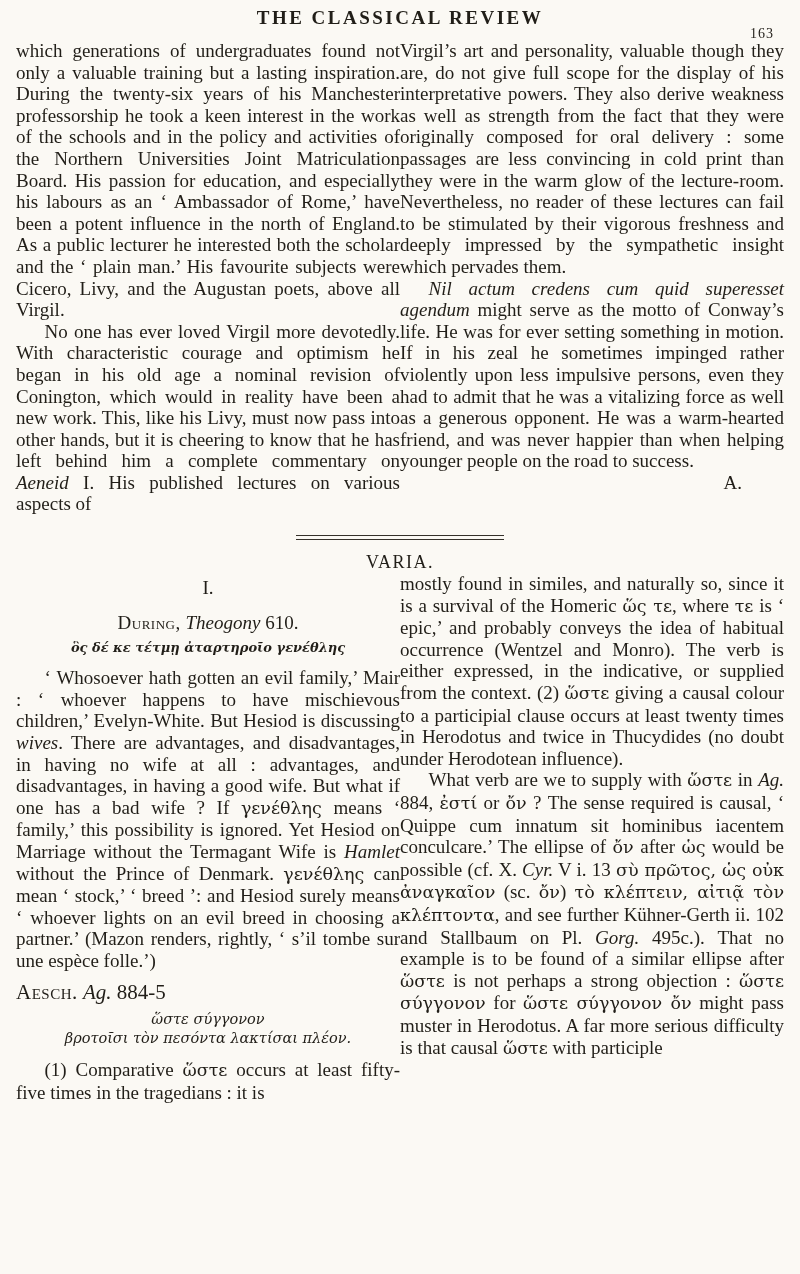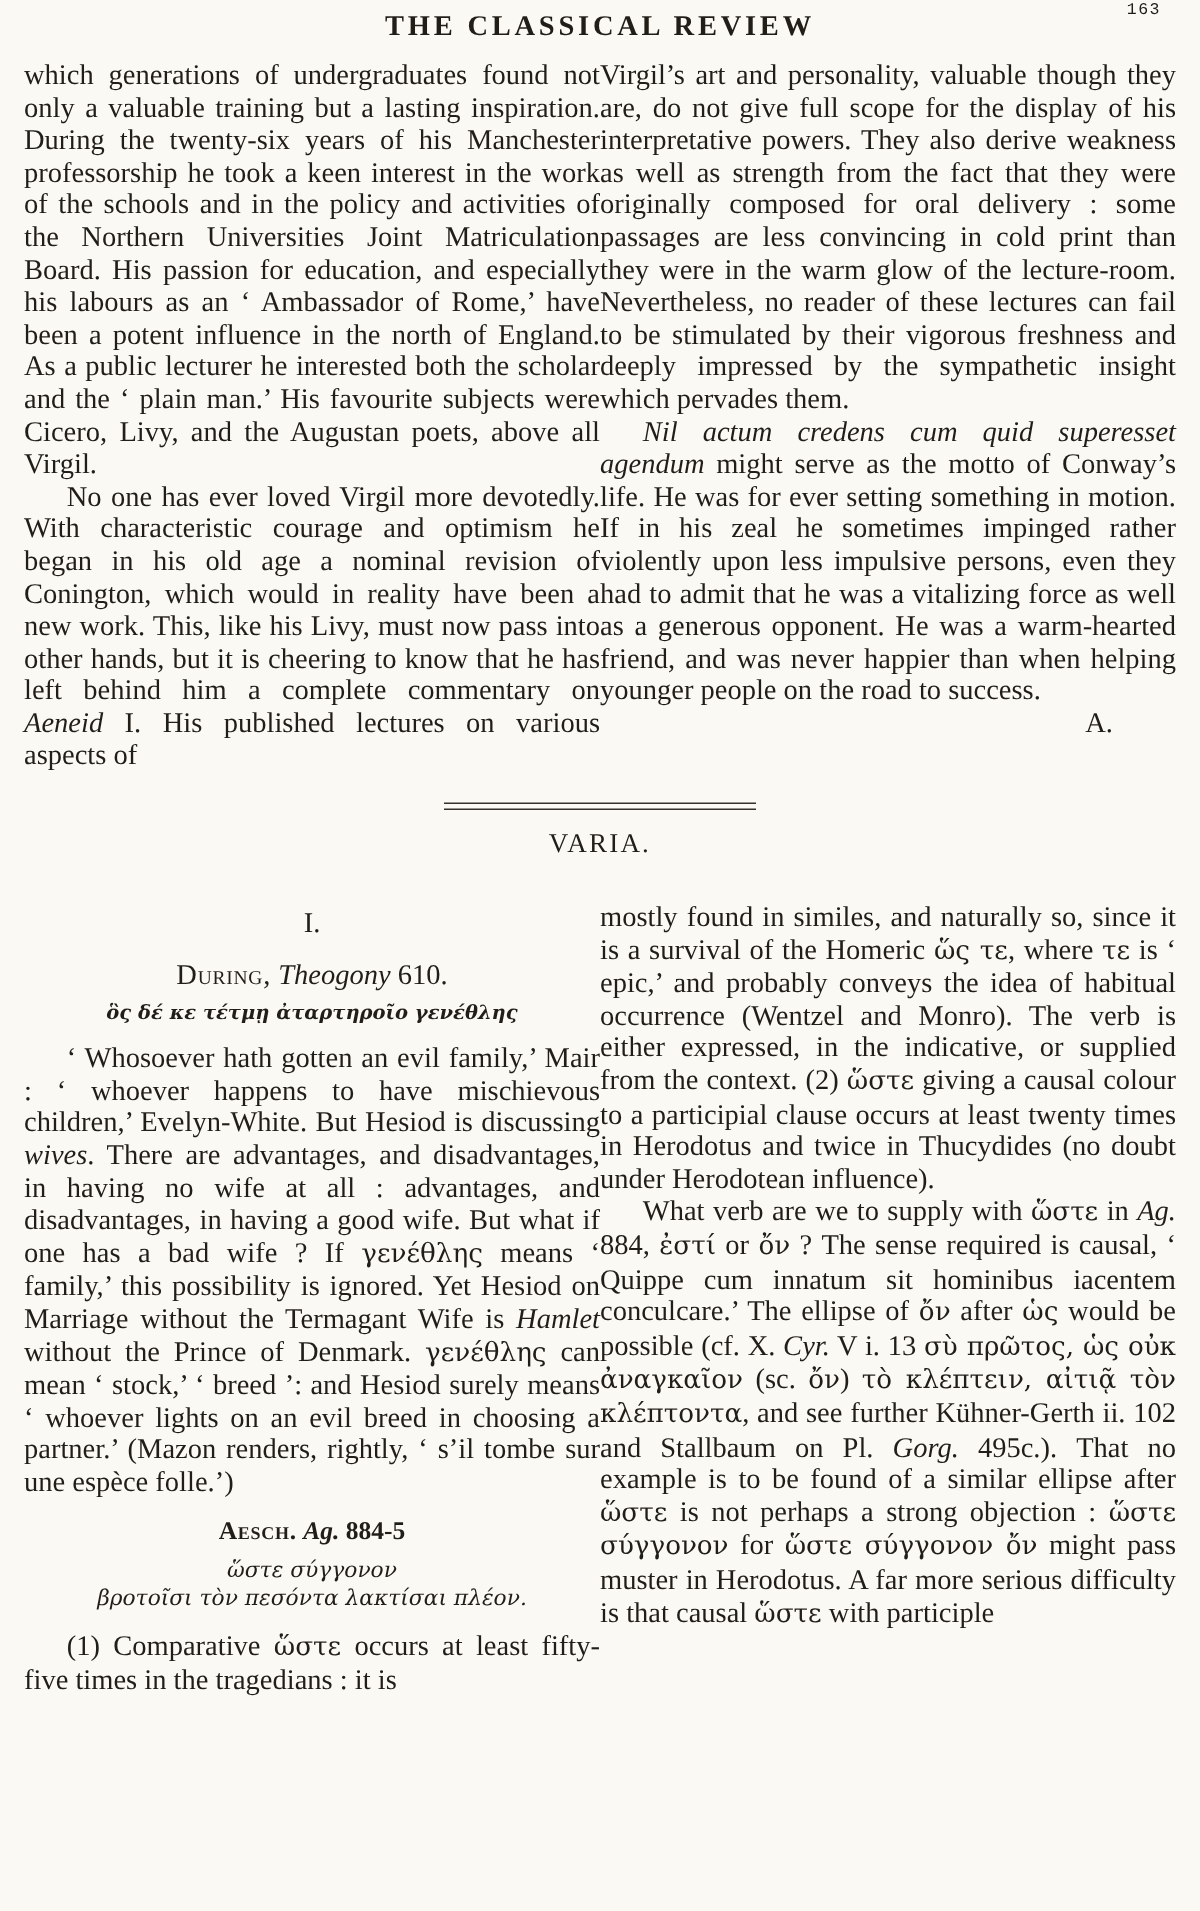--- a/index.html
+++ b/index.html
@@ -6,44 +6,44 @@
   body {
     width: 800px; height: 1274px; overflow: hidden;
     background: #fbf9f4;
     color: #211e18;
     font-family: "Liberation Serif", serif;
   }
   .page { width: 800px; height: 1064px; position: relative; }
 
   .page-header { position: relative; text-align: center; padding-top: 7px; }
   .journal-title { display: inline-block; font-size: 19px; font-weight: 700; letter-spacing: 2.5px; }
-  .page-number { position: absolute; top: 1px; right: 26px; font-size: 11px; letter-spacing: 1px; font-family: Liberation Mono, monospace; }
+  .page-number { position: absolute; top: 26px; right: 26px; font-size: 14px; letter-spacing: 1px; }
 
   .columns { display: flex; padding: 0 16px; }
   .col { flex: 1 1 0; min-width: 0; text-align: justify; font-size: 19px; line-height: 21.6px; }
 
   .obituary { margin-top: 11px; }
   p.para { margin: 0; }
   .indent { text-indent: 1.5em; }
   .signature { margin: 0; text-align: right; padding-right: 42px; font-size: 19px; }
 
   .section-divider {
     width: 208px; margin: 20px auto 12px; height: 3px;
     border-top: 1.4px solid #35312a; border-bottom: 1.4px solid #35312a;
   }
 
-  .varia-title { margin: 0 0 28px; text-align: center; font-size: 18px; font-weight: 400; letter-spacing: 1.5px; }
+  .varia-title { margin: 0 0 0; text-align: center; font-size: 18px; font-weight: 400; letter-spacing: 1.5px; }
 
   .section-number { text-align: center; font-size: 19px; margin: 4px 0 13px; }
   .article-heading { text-align: center; font-size: 19px; margin: 0 0 7px; }
 
   .greek { font-family: "DejaVu Serif", serif; font-style: italic; }
   .epigraph { text-align: center; font-size: 13px; line-height: 15px; margin: 0 0 12px; font-weight: 600; }
 
-  .aesch-heading { text-align: center; font-size: 17px; margin: 10px 0 7px; font-weight: bold; }
+  .aesch-heading { font-size: 21px; margin: 10px 0 7px; }
   .quote { margin: 0 0 11px; text-align: center; font-size: 14.5px; line-height: 19px; }
   .quote-line { }
 
   .seg-n { }
   .seg-i { font-style: italic; }
   .seg-sc { font-variant: small-caps; letter-spacing: 0.5px; }
   .seg-g { font-family: "DejaVu Serif", serif; font-size: 0.92em; }
 </style>
 </head>
 <body>

